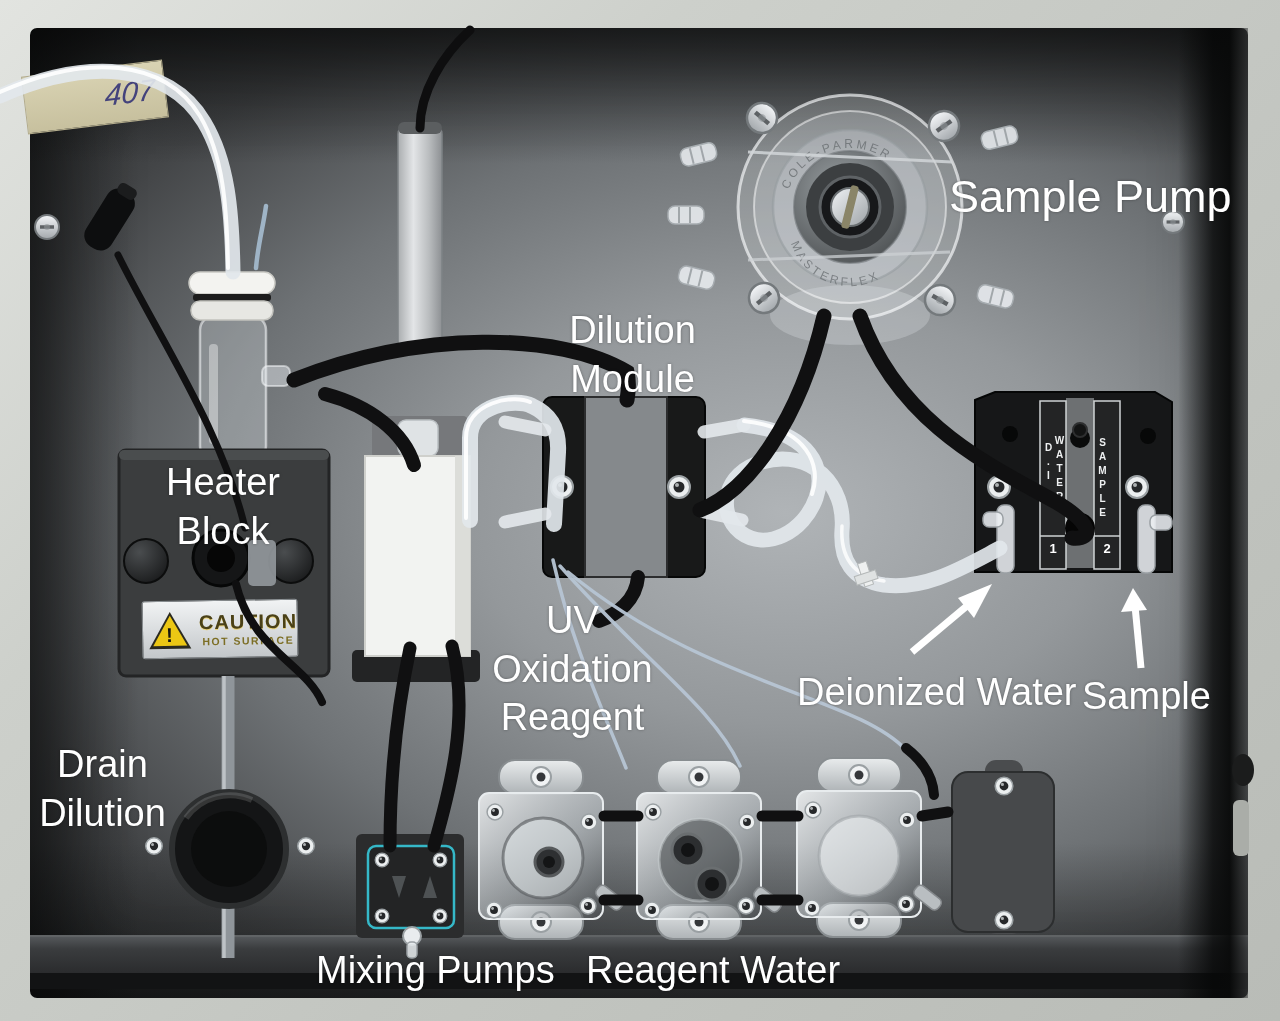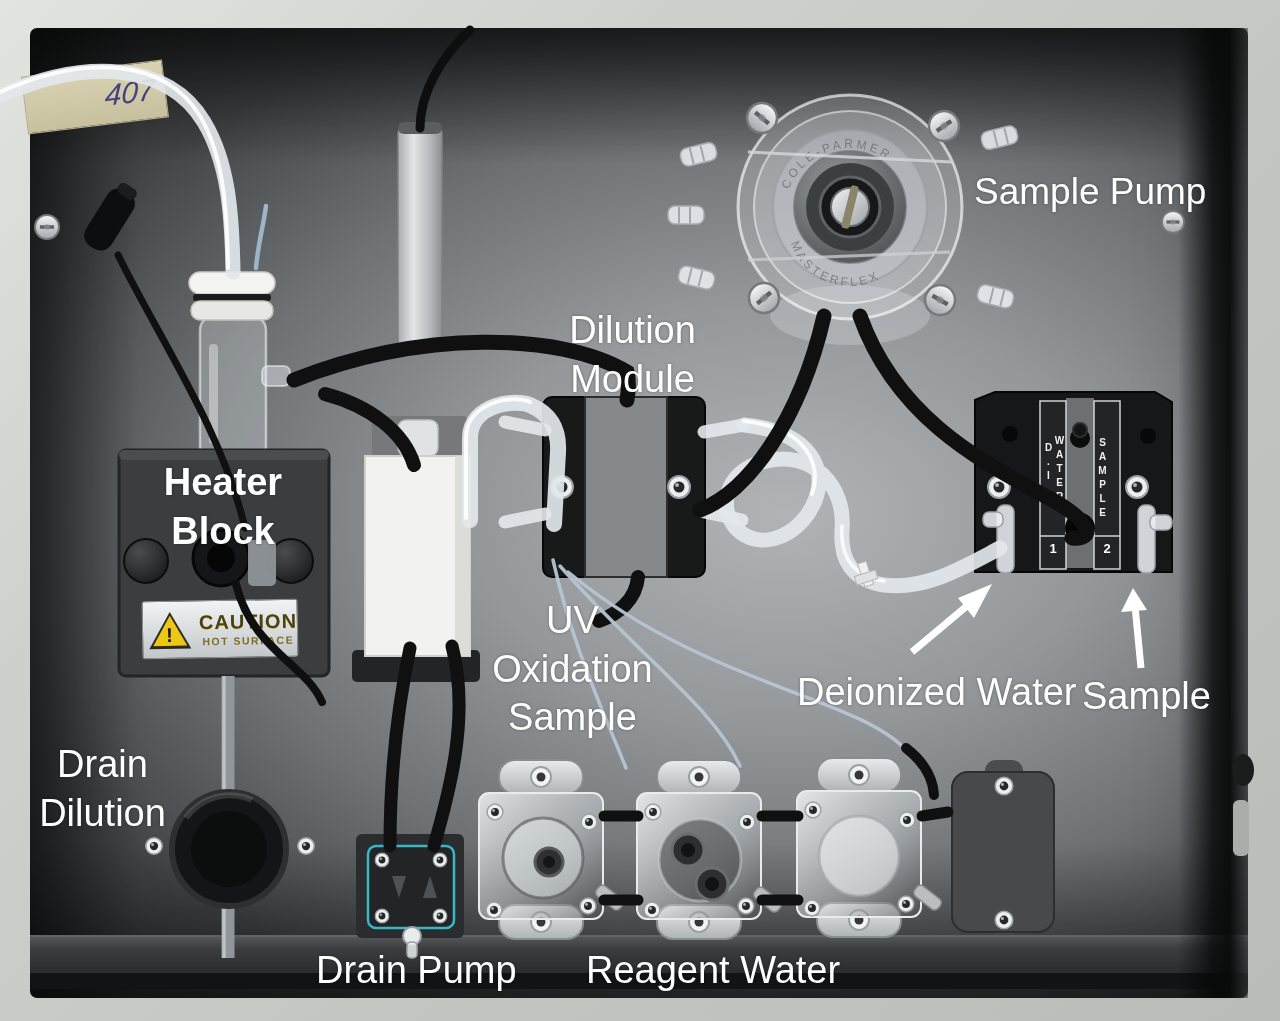--- a/index.html
+++ b/index.html
@@ -403,27 +403,27 @@
     <g>
       <line x1="912" y1="652" x2="974" y2="600" stroke="#ffffff" stroke-width="7"></line>
       <polygon points="992,584 958,598 974,618" fill="#ffffff"></polygon>
     </g>
     <g>
       <line x1="1141" y1="668" x2="1135" y2="606" stroke="#ffffff" stroke-width="7"></line>
       <polygon points="1133,588 1121,612 1147,610" fill="#ffffff"></polygon>
     </g>
   </svg>
 
-  <div class="label left" style="left:974px;top:168px;font-size:37px;">Sample Pump</div>
+  <div class="label left" style="left:949px;top:168px;font-size:45px;">Sample Pump</div>
   <div class="label" style="left:565px;top:306px;width:135px;">Dilution
 Module</div>
-  <div class="label" style="left:143px;top:458px;width:160px;font-weight:bold;">Heater
+  <div class="label" style="left:143px;top:458px;width:160px;">Heater
 Block</div>
   <div class="label" style="left:465px;top:596px;width:215px;">UV Oxidation
-Sample</div>
+Reagent</div>
   <div class="label left" style="left:797px;top:668px;">Deionized Water</div>
   <div class="label left" style="left:1082px;top:672px;">Sample</div>
   <div class="label" style="left:20px;top:740px;width:165px;">Drain
 Dilution</div>
-  <div class="label left" style="left:316px;top:946px;">Drain Pump</div>
+  <div class="label left" style="left:316px;top:946px;">Mixing Pumps</div>
   <div class="label left" style="left:586px;top:946px;">Reagent Water</div>
 
 </div>
 
 </body></html>

